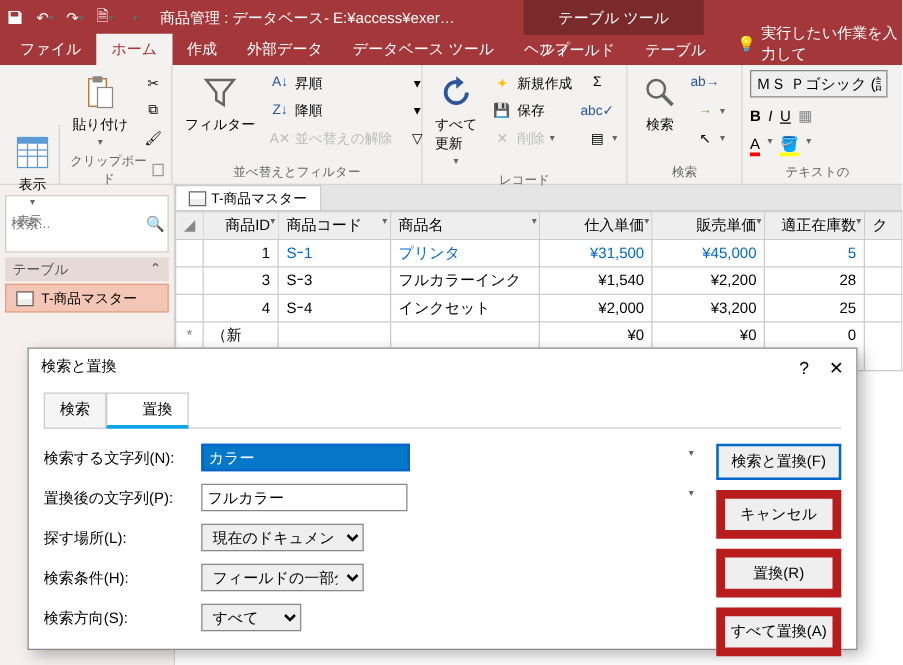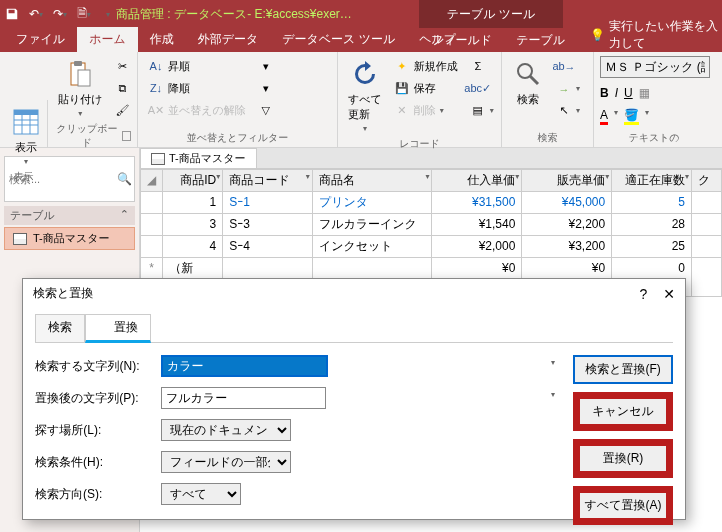--- a/index.html
+++ b/index.html
@@ -2,21 +2,21 @@
 <html><head>
 <meta charset="utf-8">
 <style>
 * { box-sizing: border-box; margin: 0; padding: 0; font-family: "MS Gothic", "Meiryo", sans-serif; }
 body { width: 722px; height: 532px; background: #fff; overflow: hidden; font-size: 12px; }
 
 
 .title-bar { height: 28px; background: #a4373a; color: #fff; display: flex; align-items: center; padding: 0 4px; }
 .qat { display: flex; gap: 8px; align-items: center; }
 .qat-icon { width: 16px; height: 16px; display: flex; align-items: center; justify-content: center; fill: #fff; color: #fff; }
-.title-text { color: #bef264; font-size: 12px; }
+.title-text { margin-left: 12px; color: #ffffff; font-size: 12px; }
 .contextual-tab-label { position: absolute; left: 419px; top: 0; width: 144px; height: 28px; background: #7b2a2c; color: #fff; display: flex; align-items: center; justify-content: center; }
 
 
 .tab-row { height: 24px; background: #a4373a; display: flex; align-items: flex-end; color: #fff; padding-left: 4px; }
 .ribbon-tab { padding: 4px 12px; cursor: pointer; font-size: 12px; }
 .ribbon-tab.active { background: #f3f2f1; color: #a4373a; }
 .contextual-tabs { position: absolute; left: 419px; top: 28px; display: flex; }
 .tell-me { display: flex; align-items: center; margin-left: 16px; gap: 4px; }
 
 
@@ -168,20 +168,28 @@
       </div>
     </div>
     <div class="rgroup-label">
         <span>クリップボード</span> 
         <span class="dialog-launcher"></span>
       </div>
   </div>
 
   <div class="rgroup" style="width:200px;">
     <div class="rgroup-body">
+      <div class="big-btn">
+        <div class="big-btn-icon">
+            <svg width="28" height="28" viewBox="0 0 28 28">
+              <path d="M3 4h22l-8 10v10l-6-4v-6z" fill="none" stroke="#666" stroke-width="2"></path>
+            </svg>
+          </div>
+        <span class="big-btn-label">フィルター</span>
+      </div>
       <div class="small-btn-col">
         <div class="small-btn">
             <span class="small-icon" style="color:#2b579a;">A↓</span>
             <span>昇順</span>
           </div>
         <div class="small-btn">
             <span class="small-icon" style="color:#2b579a;">Z↓</span>
             <span>降順</span>
           </div>
         <div class="small-btn" style="color:#bbb;">

